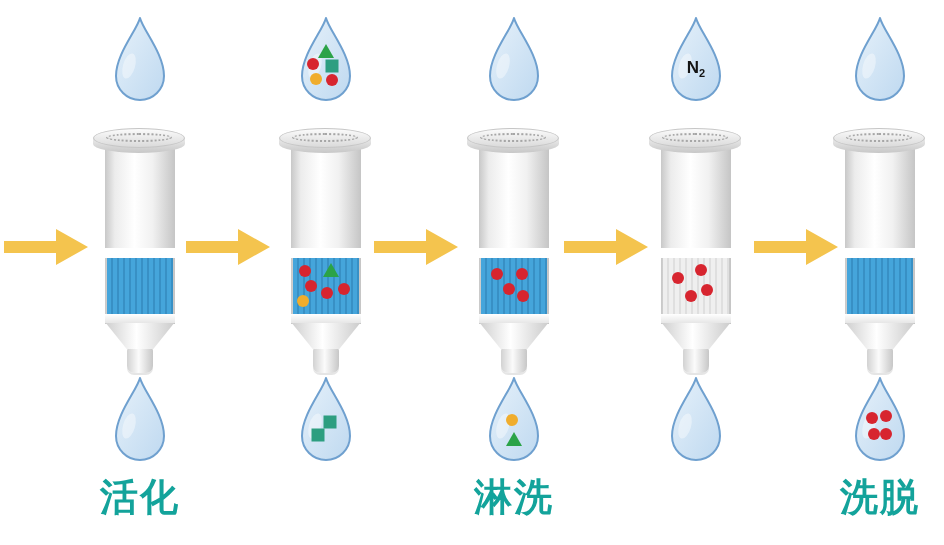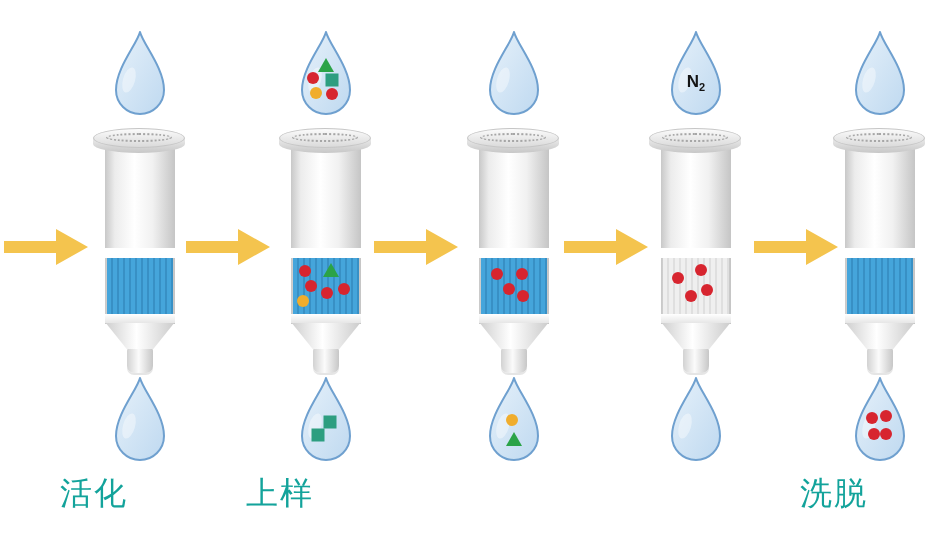--- a/index.html
+++ b/index.html
@@ -1,26 +1,26 @@
 <!DOCTYPE html>
 <html style="--c-red: #D7252F; --c-yellow: #F0AD2D; --c-green: #2BA347; --c-teal: #2D9E80; --c-label: #13A39B; --c-arrow: #F4C44E; --c-bed-wet: #45A5DB; --c-bed-wet-stripe: #3890C5; --c-bed-dry: #EFEFEF; --c-bed-dry-stripe: #DFDFDF; --c-drop-stroke: #6FA0CF; --c-drop-fill-light: #E6F1FA; --c-drop-fill-dark: #BFD9F0;"><head>
 <meta charset="utf-8">
 <style>
   html,body { margin:0; padding:0; background:#ffffff; }
   body { width:944px; height:545px; overflow:hidden; font-family:"Liberation Sans", sans-serif; }
   #canvas { position:relative; width:944px; height:545px; background:#ffffff; }
 
   
   .step { position:absolute; top:0; width:160px; height:545px; }
-  .step-label { position:absolute; top:472px; left:0; width:100%; 
-                font-size:32px; font-weight:normal; letter-spacing:2px; color:var(--c-label,#13A39B); }
+  .step-label { position:absolute; top:472px; left:0; width:100%; text-align:center;
+                font-size:38px; font-weight:bold; letter-spacing:2px; color:var(--c-label,#13A39B); }
 
   
   .drop { position:absolute; left:50%; transform:translateX(-50%); width:64px; height:92px; }
-  .top-drop { top:30px; }
+  .top-drop { top:16px; }
   .bottom-drop { top:376px; }
   .drop-svg { position:absolute; inset:0; width:100%; height:100%; }
   .drop-path { fill:url(#dropGrad); stroke:var(--c-drop-stroke,#6FA0CF); stroke-width:2; stroke-linejoin:round; }
   .shapes { position:absolute; inset:0; }
   .shape { position:absolute; transform:translate(-50%,-50%); }
   .shape.circle { width:12px; height:12px; border-radius:50%; }
   .shape.square { width:13px; height:13px; }
   .shape.triangle { width:0; height:0; border-left:8px solid transparent;
                     border-right:8px solid transparent; border-bottom:14px solid #2BA347; }
   .drop-text { display:none; position:absolute; left:0; top:46%; width:100%; text-align:center;
@@ -174,21 +174,20 @@
       <svg class="drop-svg" viewBox="0 0 64 92">
         <path class="drop-path" d="M32,2 C29,14 8,38 8,60 a24,24 0 0 0 48,0 C56,38 35,14 32,2 Z"></path>
         <ellipse cx="21" cy="50" rx="6" ry="13" fill="#ffffff" opacity="0.40" transform="rotate(16 21 50)"></ellipse>
       </svg>
       <div class="shapes bottom-shapes">
           <div class="shape square" style="left: 56%; top: 50%; background: rgb(45, 158, 128);"></div>
           <div class="shape square" style="left: 38%; top: 64%; background: rgb(45, 158, 128);"></div>
         </div>
     </div>
 
-    <div class="step-label">上样</div>
   </div>
     <div class="step" style="left: 434px;">
     <div class="drop top-drop">
       <svg class="drop-svg" viewBox="0 0 64 92">
         <path class="drop-path" d="M32,2 C29,14 8,38 8,60 a24,24 0 0 0 48,0 C56,38 35,14 32,2 Z"></path>
         <ellipse cx="21" cy="50" rx="6" ry="13" fill="#ffffff" opacity="0.40" transform="rotate(16 21 50)"></ellipse>
       </svg>
 
       <div class="shapes top-shapes"></div>
     </div>
@@ -215,20 +214,21 @@
       <svg class="drop-svg" viewBox="0 0 64 92">
         <path class="drop-path" d="M32,2 C29,14 8,38 8,60 a24,24 0 0 0 48,0 C56,38 35,14 32,2 Z"></path>
         <ellipse cx="21" cy="50" rx="6" ry="13" fill="#ffffff" opacity="0.40" transform="rotate(16 21 50)"></ellipse>
       </svg>
       <div class="shapes bottom-shapes">
           <div class="shape circle" style="left: 47%; top: 48%; background: rgb(240, 173, 45);"></div>
           <div class="shape triangle" style="left: 50%; top: 68%; border-bottom-color: rgb(43, 163, 71);"></div>
         </div>
     </div>
 
+    <div class="step-label">淋洗</div>
   </div>
     <div class="step" style="left: 616px;">
     <div class="drop top-drop">
       <svg class="drop-svg" viewBox="0 0 64 92">
         <path class="drop-path" d="M32,2 C29,14 8,38 8,60 a24,24 0 0 0 48,0 C56,38 35,14 32,2 Z"></path>
         <ellipse cx="21" cy="50" rx="6" ry="13" fill="#ffffff" opacity="0.40" transform="rotate(16 21 50)"></ellipse>
       </svg>
       <div class="drop-text" style="display: block;"><span class="t-base">N</span><sub class="t-sub">2</sub></div>
       <div class="shapes top-shapes"></div>
     </div>

